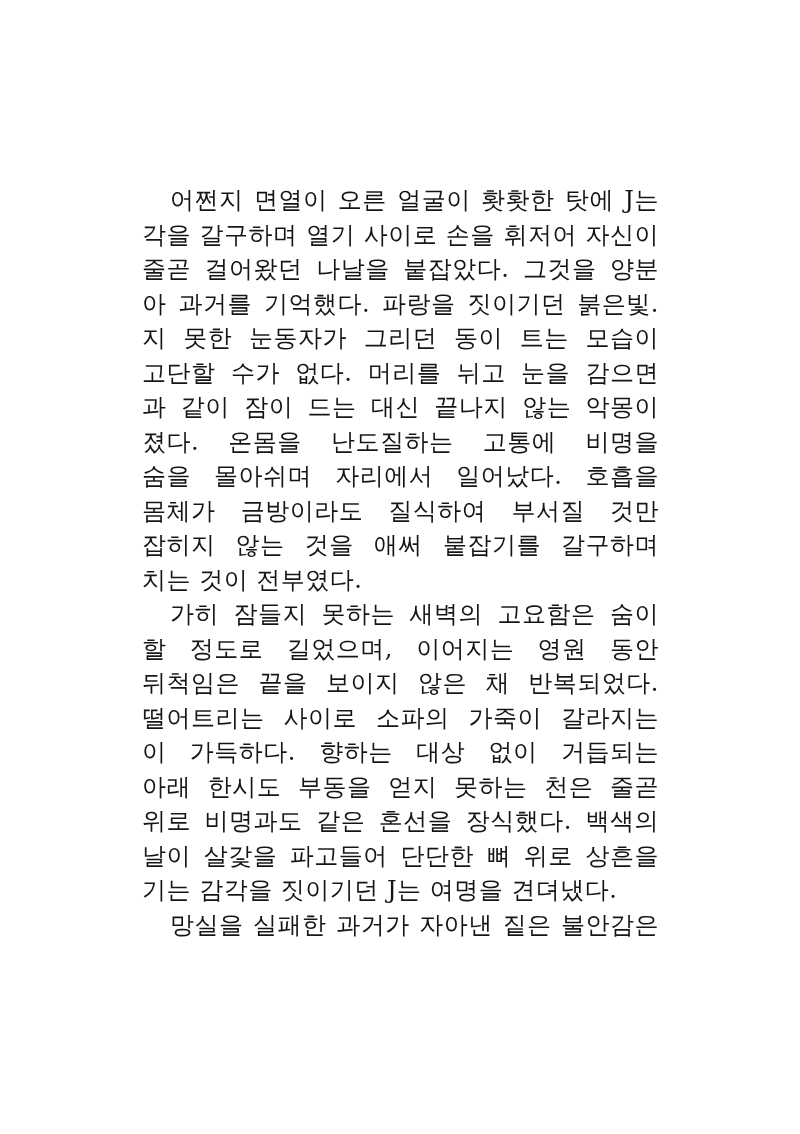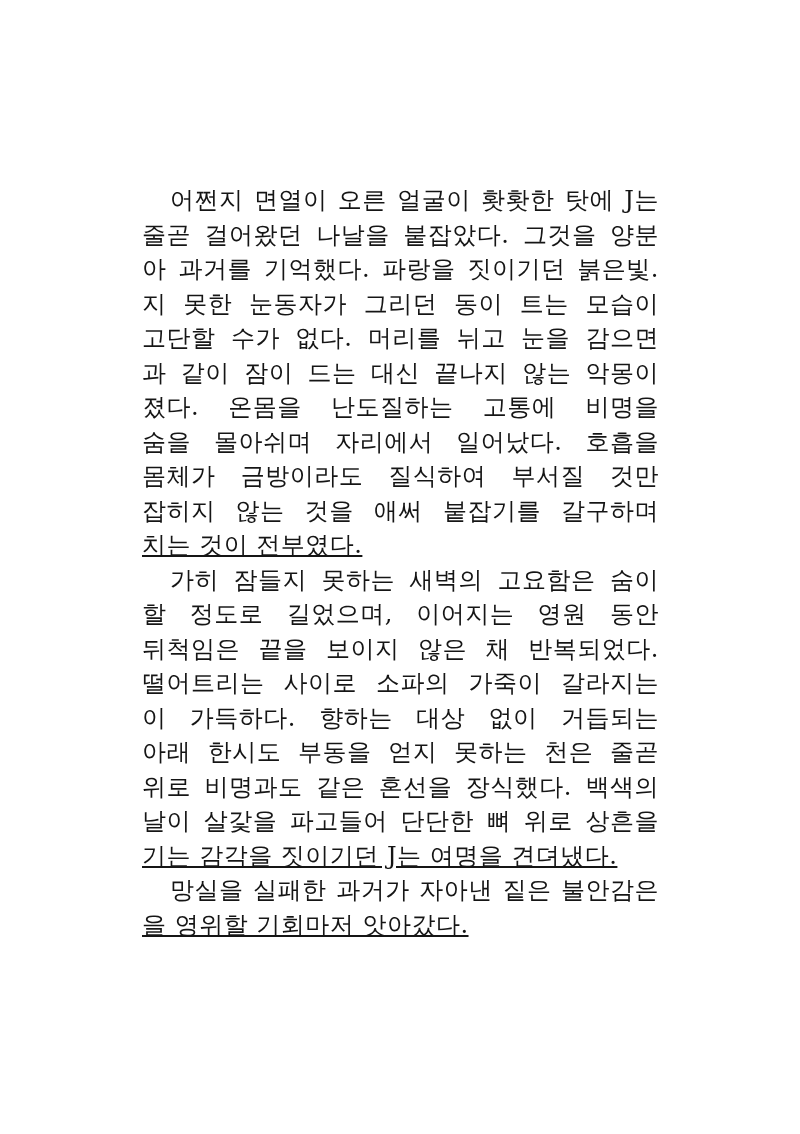--- a/index.html
+++ b/index.html
@@ -41,31 +41,31 @@
     white-space: normal;
     height: 34.5px;
     overflow: hidden;
   }
   .line.indent {
     text-indent: 28px;
   }
   .line.last {
     text-align: center;
     text-align-last: left;
-    text-decoration: underline;
   }
 </style>
 </head>
 <body>
 
 <div class="page">
   <div class="text-block">
 
     <p class="para">
       <span class="line indent">어쩐지 면열이 오른 얼굴이 홧홧한 탓에 J는 망</span>
+      <span class="line">각을 갈구하며 열기 사이로 손을 휘저어 자신이</span>
       <span class="line">줄곧 걸어왔던 나날을 붙잡았다. 그것을 양분 삼</span>
       <span class="line">아 과거를 기억했다. 파랑을 짓이기던 붉은빛. 감</span>
       <span class="line">지 못한 눈동자가 그리던 동이 트는 모습이 그리</span>
       <span class="line">고단할 수가 없다. 머리를 뉘고 눈을 감으면 타인</span>
       <span class="line">과 같이 잠이 드는 대신 끝나지 않는 악몽이 이어</span>
       <span class="line">졌다. 온몸을 난도질하는 고통에 비명을 쏟아내고</span>
       <span class="line">숨을 몰아쉬며 자리에서 일어났다. 호흡을 망각한</span>
       <span class="line">몸체가 금방이라도 질식하여 부서질 것만 같아서</span>
       <span class="line">잡히지 않는 것을 애써 붙잡기를 갈구하며 발버둥</span>
       <span class="line last">치는 것이 전부였다.</span>
@@ -78,17 +78,16 @@
       <span class="line">떨어트리는 사이로 소파의 가죽이 갈라지는 소음</span>
       <span class="line">이 가득하다. 향하는 대상 없이 거듭되는 발길질</span>
       <span class="line">아래 한시도 부동을 얻지 못하는 천은 줄곧 적요</span>
       <span class="line">위로 비명과도 같은 혼선을 장식했다. 백색의 칼</span>
       <span class="line">날이 살갗을 파고들어 단단한 뼈 위로 상흔을 남</span>
       <span class="line last">기는 감각을 짓이기던 J는 여명을 견뎌냈다.</span>
     </p>
 
     <p class="para">
       <span class="line indent">망실을 실패한 과거가 자아낸 짙은 불안감은 삶</span>
-      <span class="line last">을 영위할 기회마저 앗아갔다.</span>
     </p>
 
   </div>
 </div>
 
 </body></html>

